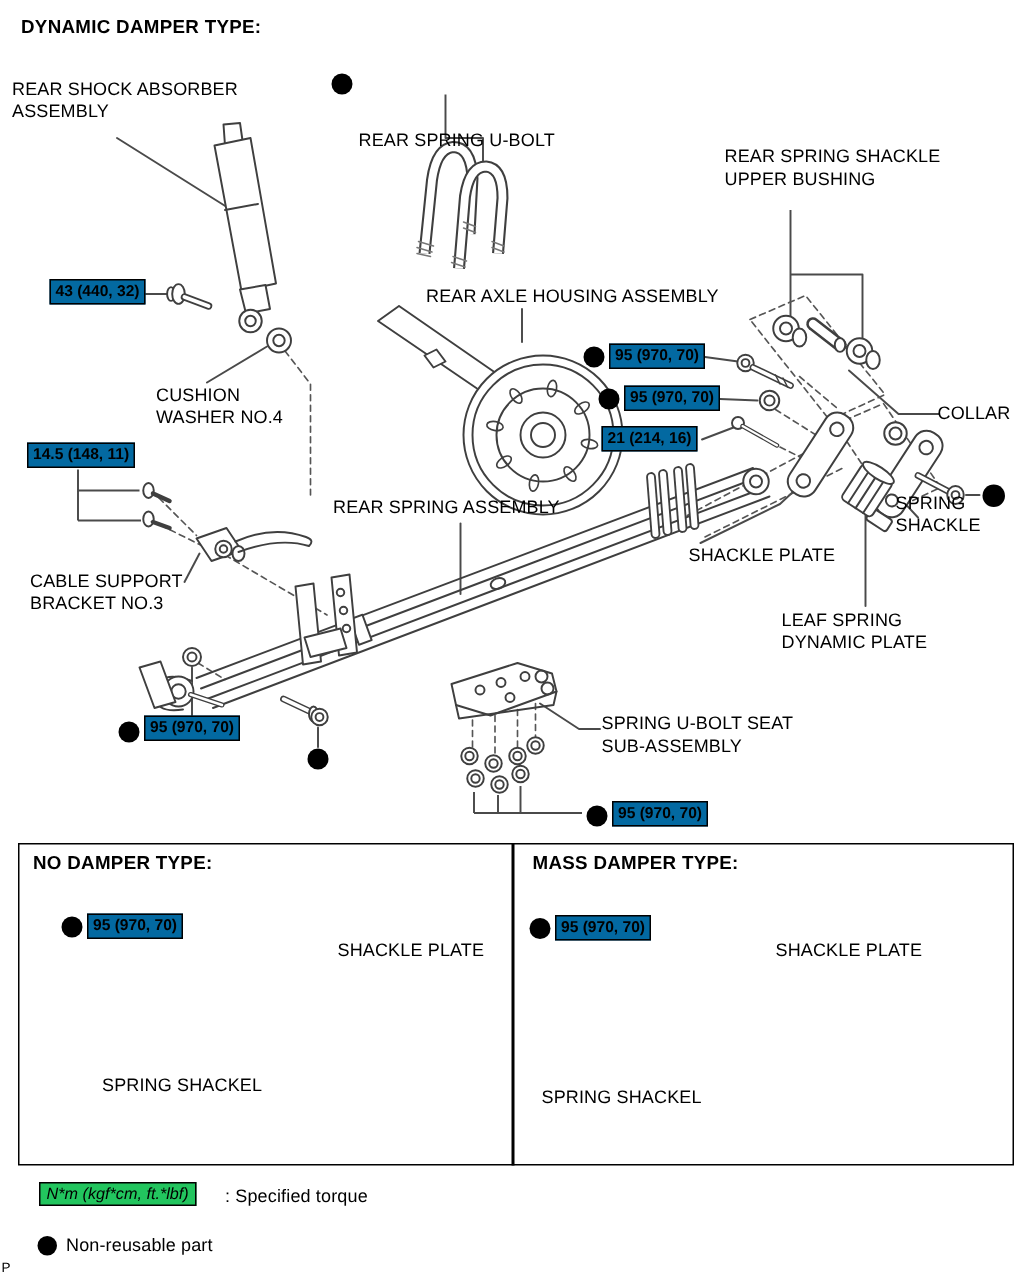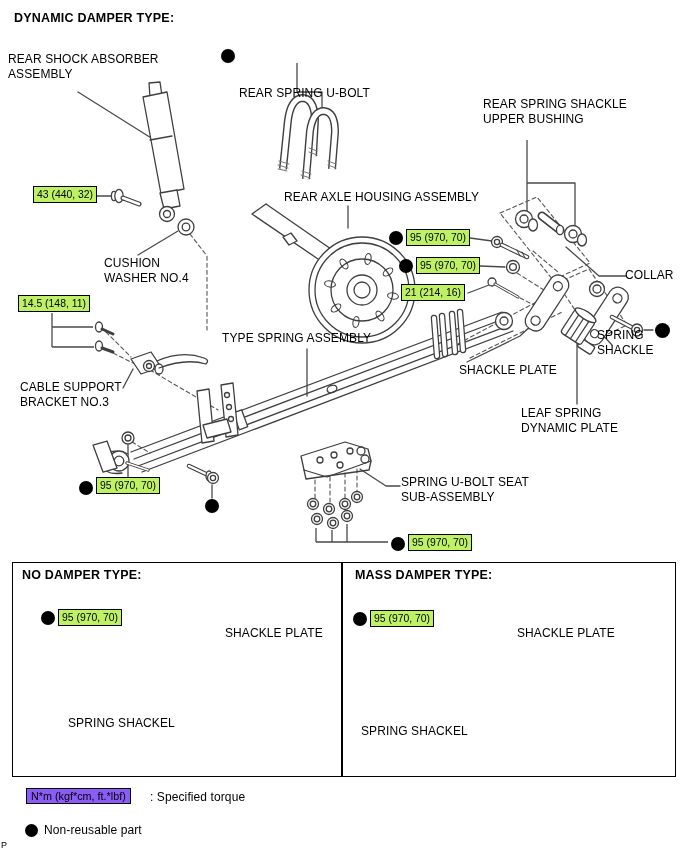--- a/index.html
+++ b/index.html
@@ -1,25 +1,25 @@
 <!DOCTYPE html>
 <html><head>
 <meta charset="utf-8">
 <style>
   html,body{margin:0;padding:0;}
   body{width:690px;height:854px;position:relative;background:#fff;
        font-family:"Liberation Sans",sans-serif;color:#000;overflow:hidden;}
   .lbl{position:absolute;font-size:12px;line-height:1.28;white-space:pre-line;
        letter-spacing:.1px;z-index:3;}
   .ttl{font-weight:bold;font-size:12.5px;letter-spacing:.2px;}
-  .tq{position:absolute;border:1.6px solid #000;background:#bef264;font-weight:normal;
+  .tq{position:absolute;border:1.6px solid #000;background:#0369a1;font-weight:bold;
       font-size:10.4px;padding:1px 3px;line-height:1.25;white-space:nowrap;z-index:3;}
   .dot{position:absolute;width:14px;height:14px;border-radius:50%;background:#000;z-index:3;}
-  .legendbox{position:absolute;border:1.4px solid #000;background:#8b5cf6;
-      font-size:10.8px;padding:1px 4px;white-space:nowrap;z-index:3;}
+  .legendbox{position:absolute;border:1.4px solid #000;background:#22c55e;
+      font-size:10.8px;padding:1px 4px;white-space:nowrap;z-index:3;font-style:italic;}
   .panelframe{position:absolute;left:12px;top:562px;width:664px;height:215px;
       border:1.6px solid #000;background:#fff;box-sizing:border-box;z-index:1;}
   .vdiv{position:absolute;left:341px;top:562px;width:2px;height:215px;background:#000;z-index:2;}
   svg{position:absolute;z-index:1;}
   .pg{position:absolute;font-size:9px;z-index:3;}
 </style>
 </head>
 <body>
 
 <svg width="690" height="560" viewBox="0 0 690 560" style="left:0;top:0;" fill="none" stroke="#3f3f3f" stroke-width="1.3" stroke-linejoin="round" stroke-linecap="round">
@@ -351,21 +351,21 @@
 <div class="dot" style="left:389px;top:231px;"></div>
 <div class="tq" style="left:406px;top:229px;">95 (970, 70)</div>
 
 <div class="dot" style="left:399px;top:259px;"></div>
 <div class="tq" style="left:416px;top:257px;">95 (970, 70)</div>
 
 <div class="tq" style="left:401px;top:284px;">21 (214, 16)</div>
 
 <div class="tq" style="left:18px;top:295px;">14.5 (148, 11)</div>
 
-<div class="lbl" style="left:222px;top:331px;">TYPE SPRING ASSEMBLY</div>
+<div class="lbl" style="left:222px;top:331px;">REAR SPRING ASSEMBLY</div>
 
 <div class="lbl" style="left:625px;top:268px;">COLLAR</div>
 
 <div class="lbl" style="left:459px;top:363px;">SHACKLE PLATE</div>
 
 <div class="lbl" style="left:597px;top:328px;">SPRING
 SHACKLE</div>
 
 <div class="lbl" style="left:4px;top:380px;margin-left:16px;">CABLE SUPPORT
 BRACKET NO.3</div>

